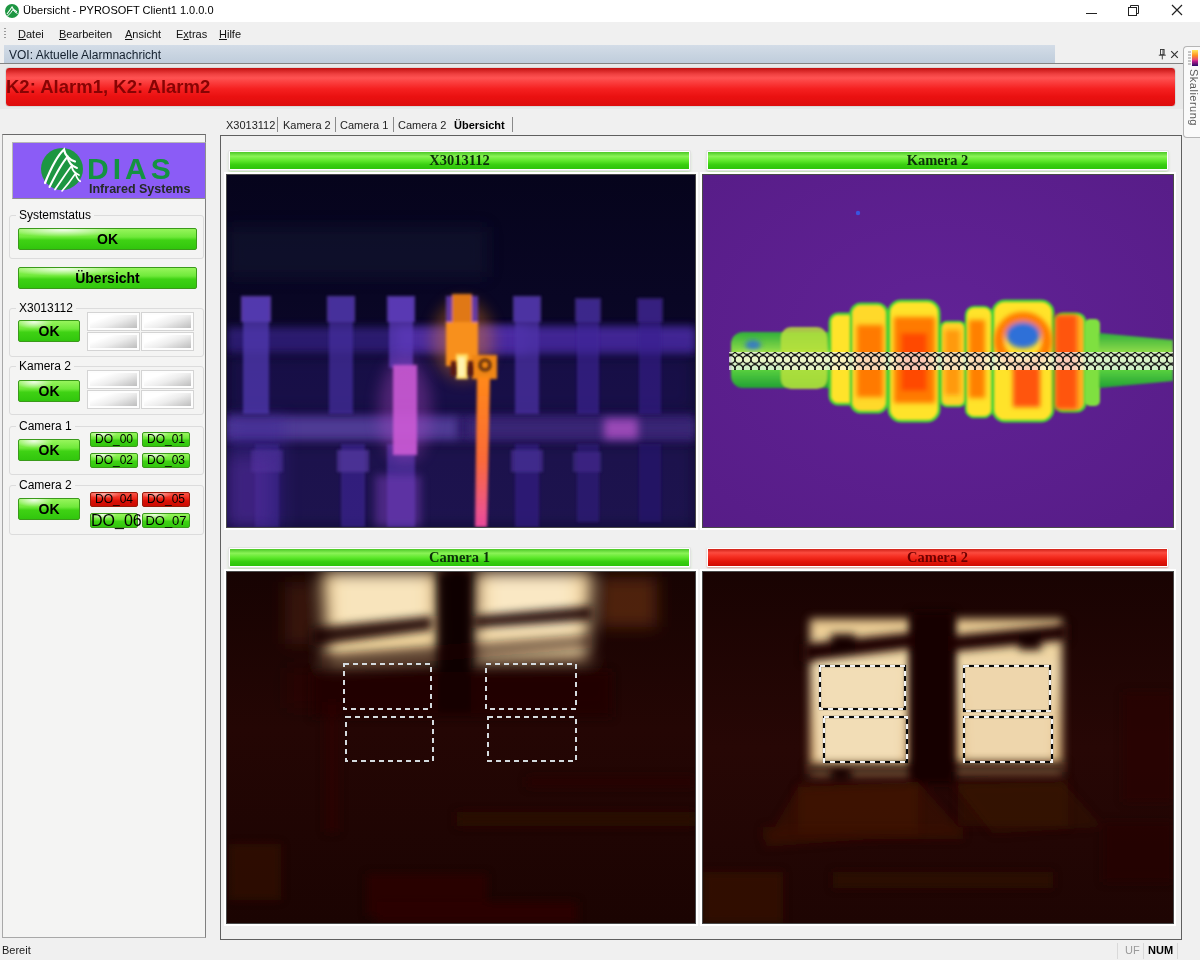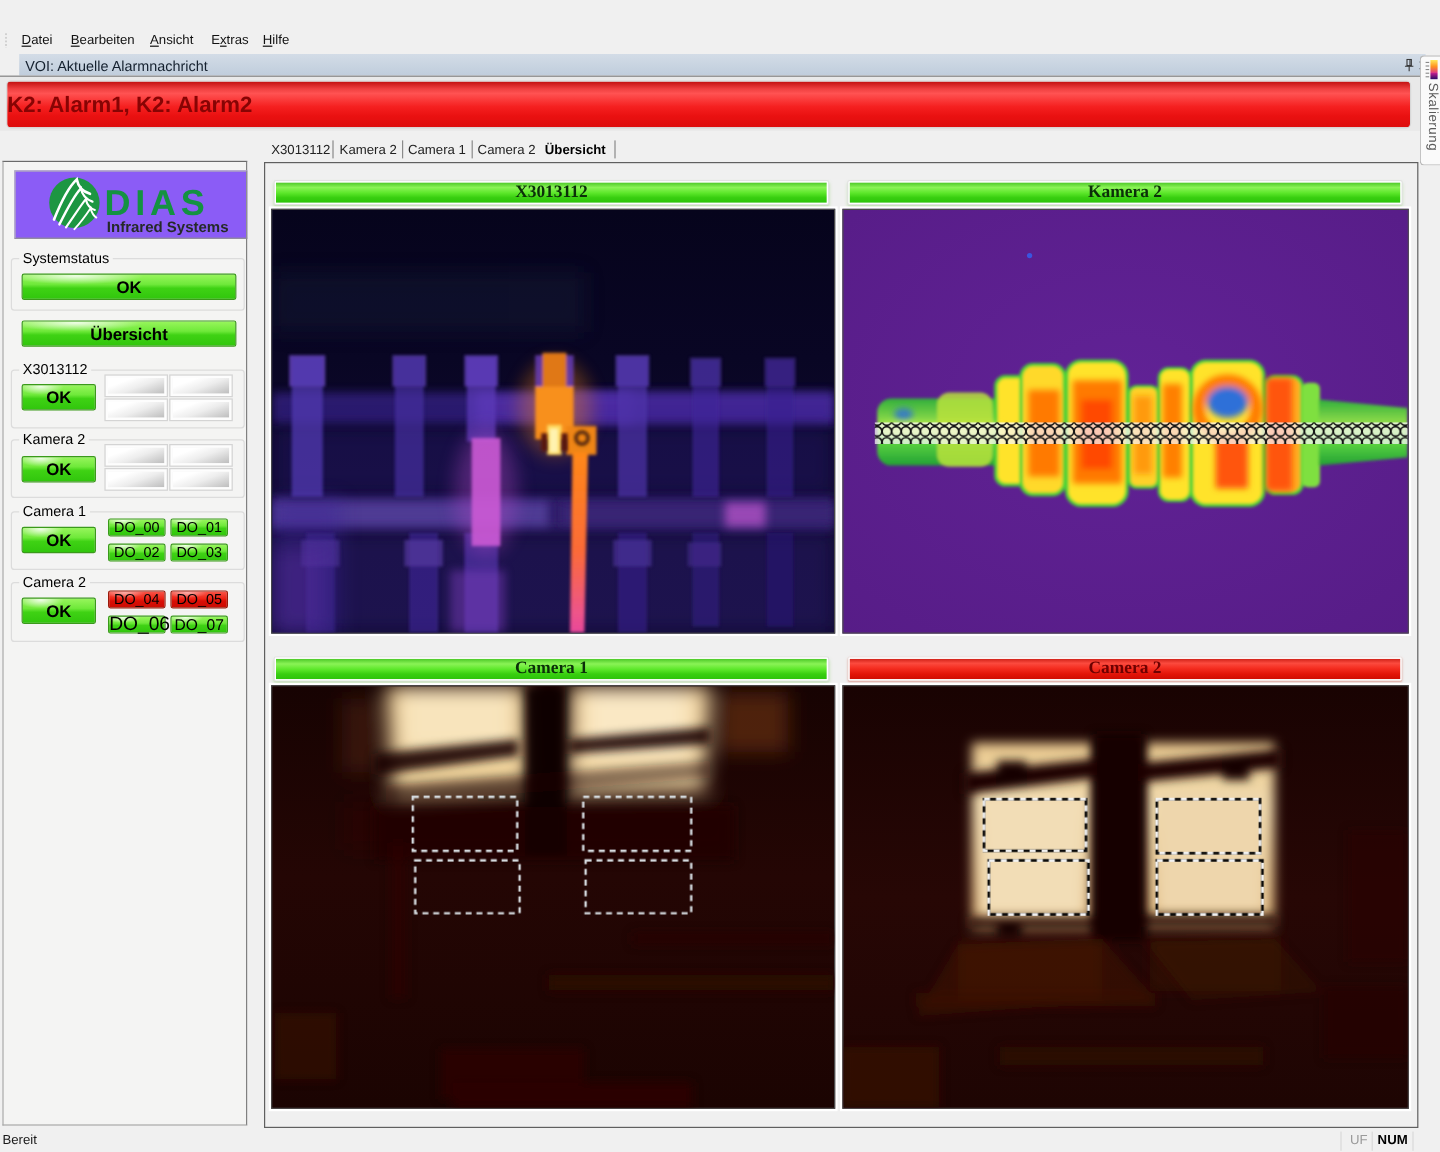--- a/index.html
+++ b/index.html
@@ -6,21 +6,21 @@
   body{width:1200px;height:960px;overflow:hidden;font-family:"Liberation Sans",sans-serif;background:#f0f0f0;}
   #app{position:relative;width:1200px;height:960px;background:#f0f0f0;}
   .abs{position:absolute;}
   
   #titlebar{left:0;top:0;width:1200px;height:22px;background:#ffffff;}
   #title-text{left:23px;top:4px;font-size:11px;color:#000;}
   
   #menubar{left:0;top:22px;width:1200px;height:23px;background:#f0f0f0;font-size:11px;color:#111;}
   .mitem{position:absolute;top:6px;}
   
-  #voibar{left:16px;top:45px;width:1172px;height:18px;background:linear-gradient(180deg,#d3dce7 0%,#c7d3e0 60%,#c0cddc 100%);}
+  #voibar{left:4px;top:45px;width:1051px;height:18px;background:linear-gradient(180deg,#d3dce7 0%,#c7d3e0 60%,#c0cddc 100%);}
   #voibar .lbl{position:absolute;left:5px;top:2.5px;font-size:12px;color:#14202e;}
   
   #alarmzone{left:0;top:63px;width:1200px;height:45px;background:#e9e9e9;border-top:1px solid #838383;}
   #alarmred{position:absolute;left:5px;top:3px;width:1169px;height:38px;border-radius:4px;border:1px solid #d8d8d8;
     background:linear-gradient(180deg,#c21111 0%,#ef4040 16%,#ff5252 26%,#f52020 55%,#ea1111 75%,#dd0d0d 100%);}
   #alarmred .txt{position:absolute;left:0;right:0;top:8px;color:#870404;font-size:18.5px;font-weight:bold;}
   
   #dockhead{left:2px;top:113px;width:210px;height:21px;background:linear-gradient(180deg,#fbfcfd 0%,#e2eaf2 45%,#c3d3e2 100%);border-bottom:1px solid #6f7f8f;}
   #dockhead .t{position:absolute;left:5px;top:3px;font-size:12px;color:#000;}
   
@@ -54,20 +54,36 @@
   
   #skal{left:1183px;top:46px;width:17px;height:90px;background:#fafafa;border:1px solid #b5b5b5;border-right:none;border-radius:4px 0 0 4px;}
   #skal .txt{position:absolute;left:1px;top:22px;width:15px;font-size:11px;color:#5a5a5a;writing-mode:vertical-rl;letter-spacing:0.5px;}
   
   #statusbar{left:0;top:941px;width:1200px;height:19px;background:#f0f0f0;font-size:11px;color:#1a1a1a;}
 </style>
 </head>
 <body>
 <div id="app">
 
+  <div class="abs" id="titlebar">
+    <svg class="abs" style="left:5px;top:4px" width="14" height="14" viewBox="0 0 14 14">
+      <circle cx="7" cy="7" r="7" fill="#1d9642"></circle>
+      <path d="M2,10 Q5,6 7,3 Q8,6 12,8" stroke="#fff" stroke-width="1.1" fill="none"></path>
+      <path d="M2.5,12 Q6,9 8,5.5 Q9,8 12.5,9.5" stroke="#fff" stroke-width="1" fill="none"></path>
+    </svg>
+    <div class="abs" id="title-text">Übersicht - PYROSOFT Client1 1.0.0.0</div>
+    <div class="abs" style="left:1086px;top:13px;width:11px;height:1px;background:#222"></div>
+    <svg class="abs" style="left:1128px;top:5px" width="11" height="11" viewBox="0 0 11 11">
+      <rect x="0.5" y="2.5" width="8" height="8" fill="none" stroke="#222"></rect>
+      <path d="M2.5,2.5 v-2 h8 v8 h-2" fill="none" stroke="#222"></path>
+    </svg>
+    <svg class="abs" style="left:1171px;top:4px" width="12" height="12" viewBox="0 0 12 12">
+      <path d="M1,1 L11,11 M11,1 L1,11" stroke="#222" stroke-width="1.2"></path>
+    </svg>
+  </div>
 
   <div class="abs" id="menubar">
     <div class="abs" style="left:4px;top:5px;width:2px;height:13px;background-image:radial-gradient(circle,#9a9a9a 35%,transparent 40%);background-size:2px 3px;"></div>
     <span class="mitem" style="left:18px"><u>D</u>atei</span>
     <span class="mitem" style="left:59px"><u>B</u>earbeiten</span>
     <span class="mitem" style="left:125px"><u>A</u>nsicht</span>
     <span class="mitem" style="left:176px">E<u>x</u>tras</span>
     <span class="mitem" style="left:219px"><u>H</u>ilfe</span>
   </div>
 

